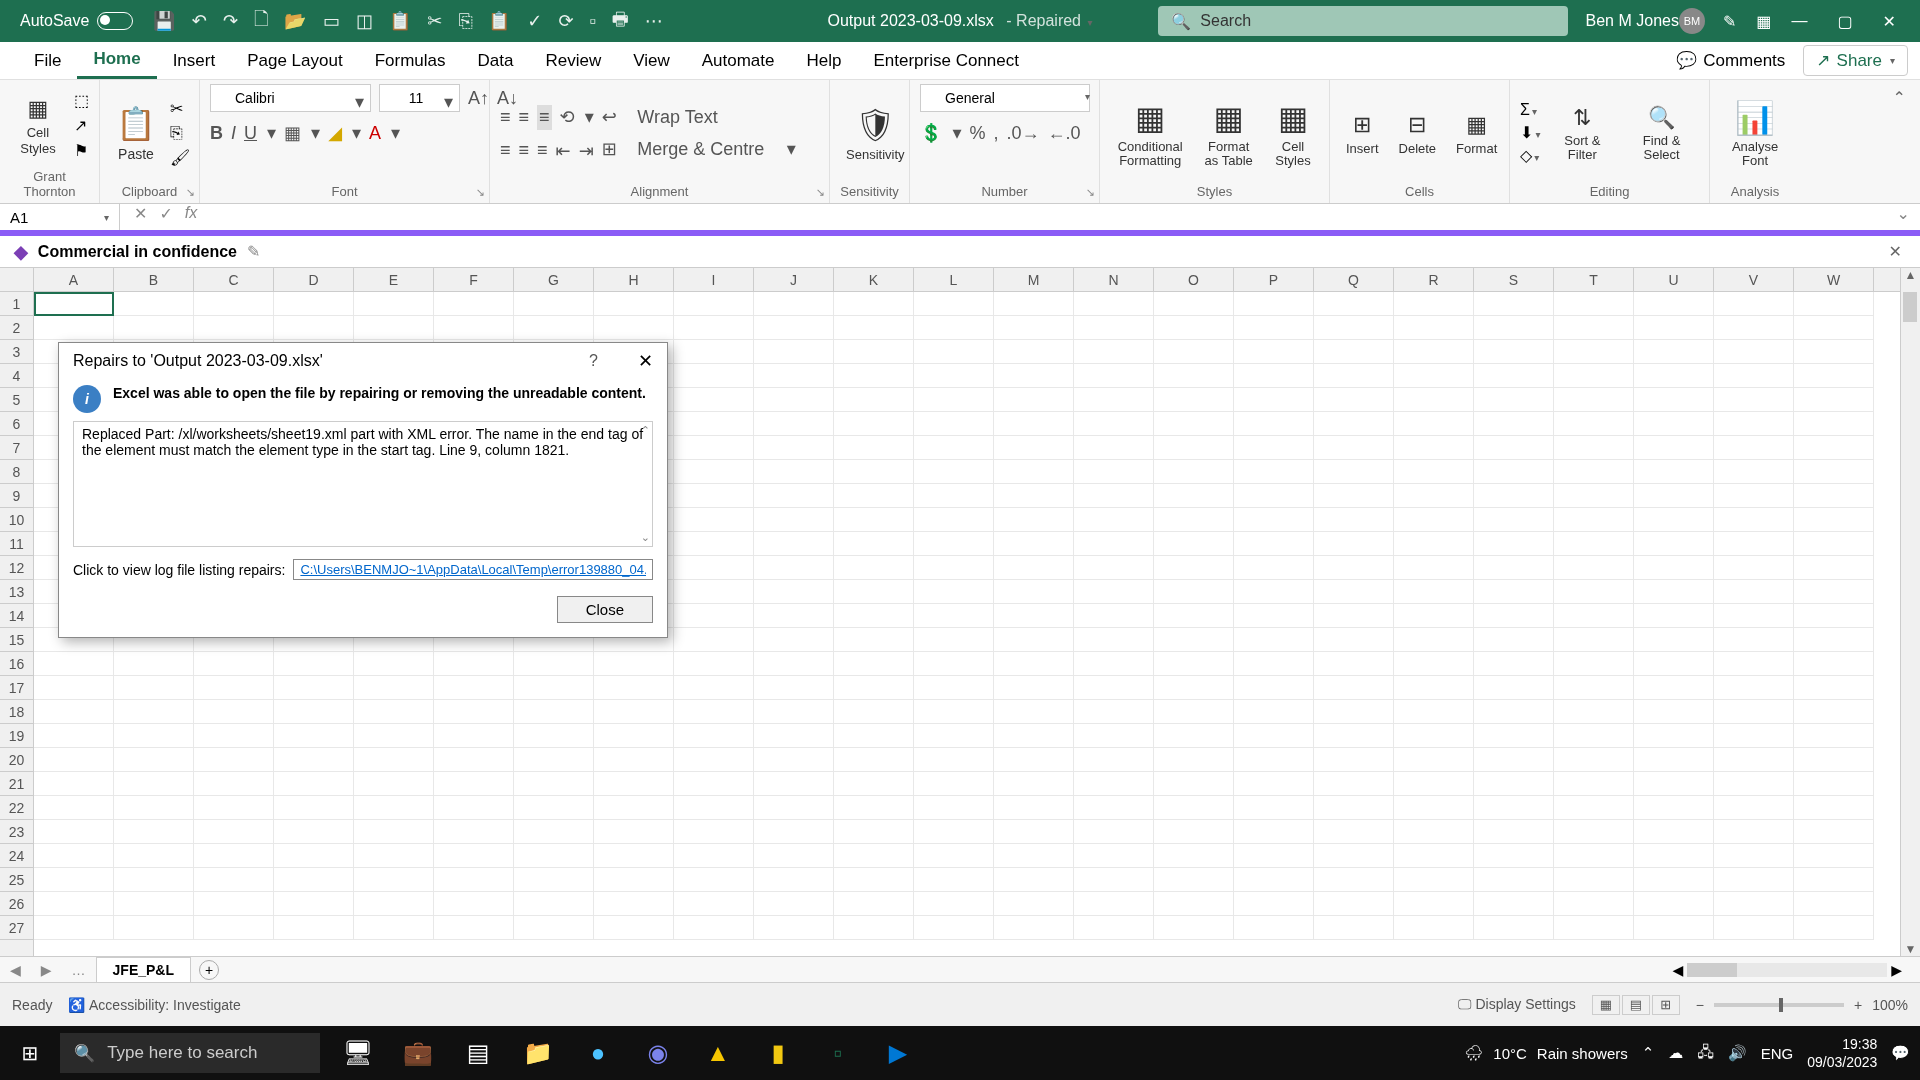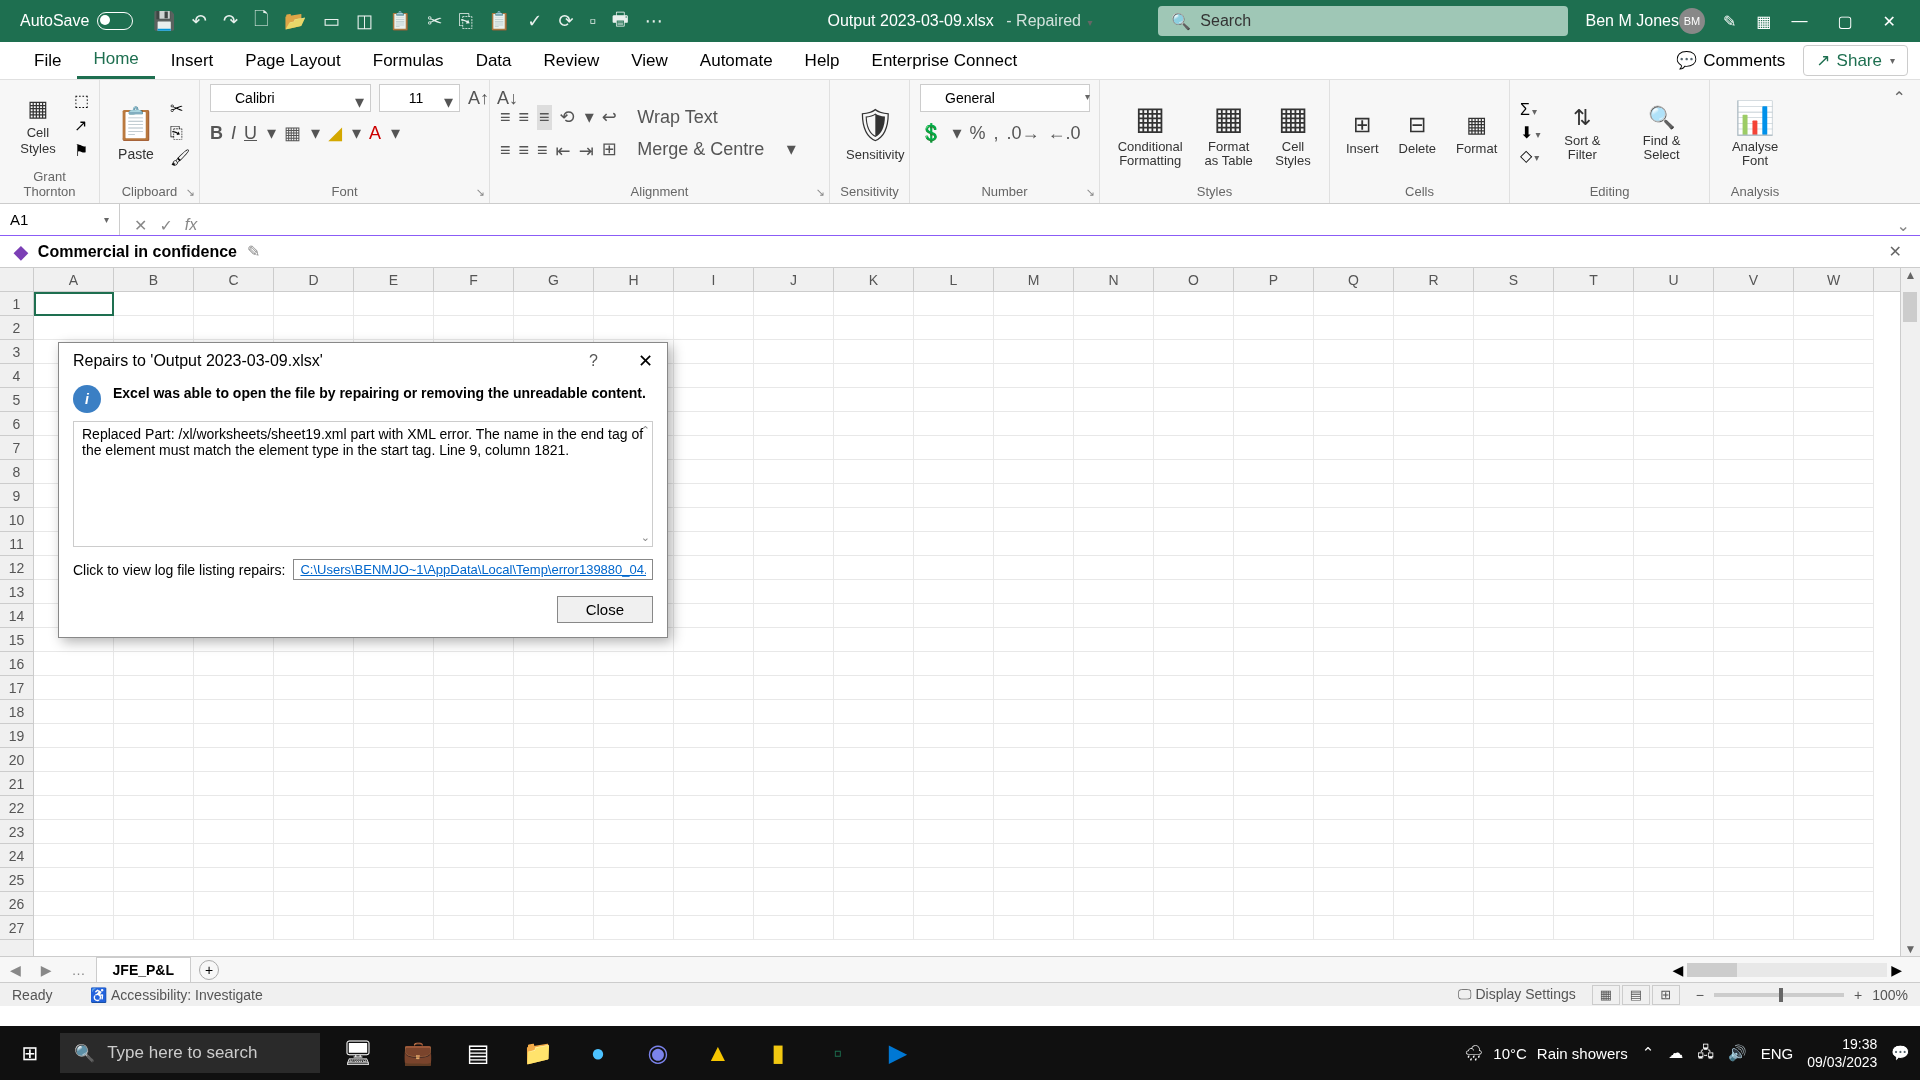--- a/index.html
+++ b/index.html
@@ -16,21 +16,21 @@
 .titlebar .filename .repaired { opacity: 0.8; margin-left: 8px; }
 .titlebar .search { margin-left: auto; width: 410px; height: 30px; background: #9fc7b6; border-radius: 4px; display: flex; align-items: center; padding: 0 14px; color: #333; }
 .titlebar .user { margin: 0 18px; display: flex; align-items: center; gap: 0; }
 .titlebar .avatar { width: 26px; height: 26px; border-radius: 50%; background: #888; display: flex; align-items: center; justify-content: center; font-size: 11px; }
 .titlebar .winbtns { display: flex; gap: 30px; margin-right: 24px; }
 .titlebar .winbtns span { cursor: pointer; font-size: 16px; }
 
 
 .ribbon-tabs { height: 38px; background: #fff; border-bottom: 1px solid #e0e0e0; display: flex; align-items: center; padding-left: 18px; }
 .ribbon-tabs .tab { padding: 0 16px; height: 100%; display: flex; align-items: center; font-size: 17px; cursor: pointer; }
-.ribbon-tabs .tab.active { border-bottom: 3px solid #1e6f50; color: #1e6f50; font-weight: 400; }
+.ribbon-tabs .tab.active { border-bottom: 3px solid #1e6f50; color: #1e6f50; font-weight: 700; }
 .ribbon-tabs .right { margin-left: auto; display: flex; align-items: center; margin-right: 12px; gap: 18px; }
 .ribbon-tabs .comments, .ribbon-tabs .share { font-size: 17px; display: flex; align-items: center; gap: 6px; cursor: pointer; }
 .ribbon-tabs .share { background: #fff; border: 1px solid #ccc; padding: 4px 12px; border-radius: 4px; color: #1e6f50; }
 
 
 .ribbon { height: 124px; background: #f7f7f7; border-bottom: 1px solid #ccc; display: flex; }
 .rgroup { border-right: 1px solid #e0e0e0; display: flex; flex-direction: column; justify-content: space-between; padding: 4px 10px 2px; position: relative; }
 .rgroup .glabel { text-align: center; font-size: 13px; color: #666; padding: 2px 0; }
 .rgroup .gbody { flex: 1; display: flex; align-items: center; gap: 8px; }
 .rbtn { display: flex; flex-direction: column; align-items: center; gap: 2px; font-size: 14px; color: #333; cursor: pointer; padding: 2px 6px; }
@@ -40,21 +40,21 @@
 .fontbox { display: flex; border: 1px solid #ccc; background: #fff; height: 28px; padding-left: 16px; }
 .fontbox input { border: none; padding: 0 8px; font-size: 14px; outline: none; }
 .fontname { width: 120px; }
 .fontsize { width: 40px; text-align: center; }
 .iconrow { display: flex; gap: 8px; align-items: center; }
 .iconrow span { cursor: pointer; font-size: 18px; color: #555; }
 .col { display: flex; flex-direction: column; gap: 6px; }
 .dialog-launcher { position: absolute; right: 4px; bottom: 4px; font-size: 11px; color: #888; cursor: pointer; }
 
 
-.formulabar { height: 32px; border-bottom: 1px solid #8b5cf6; display: flex; align-items: flex-end; }
+.formulabar { height: 32px; border-bottom: 6px solid #8b5cf6; display: flex; align-items: flex-start; }
 .namebox { width: 120px; height: 100%; border-right: 1px solid #ccc; display: flex; align-items: center; padding: 0 10px; font-size: 15px; }
 .fbbtns { display: flex; gap: 12px; padding: 0 14px; color: #888; }
 .fbinput { flex: 1; height: 100%; border: none; padding: 0 10px; outline: none; }
 
 
 .sensitivity-bar { height: 32px; border-bottom: 1px solid #ccc; display: flex; align-items: center; padding-left: 14px; gap: 10px; font-size: 16px; font-weight: 600; }
 .sens-icon { color: #7b3fb5; font-size: 18px; }
 .sens-close { margin-left: auto; margin-right: 18px; font-weight: normal; cursor: pointer; }
 
 
@@ -91,21 +91,21 @@
 
 .sheettabs { height: 26px; border-top: 1px solid #ccc; background: #f7f7f7; display: flex; align-items: center; font-size: 14px; }
 .sheettabs .nav { padding: 0 10px; color: #888; cursor: pointer; }
 .sheettab { padding: 0 16px; height: 100%; display: flex; align-items: center; border: 1px solid #ccc; border-bottom: none; background: #fff; font-weight: 600; cursor: pointer; }
 .addsheet { margin-left: 8px; width: 20px; height: 20px; border: 1px solid #aaa; border-radius: 50%; display: flex; align-items: center; justify-content: center; cursor: pointer; }
 .hsbar { margin-left: auto; display: flex; align-items: center; gap: 4px; margin-right: 18px; }
 .hsbar .track { width: 200px; height: 14px; background: #e8e8e8; position: relative; }
 .hsbar .track .th { position: absolute; left: 0; width: 50px; height: 100%; background: #ccc; }
 
 
-.statusbar { height: 24px; background: #f0f0f0; border-top: 1px solid #ccc; display: flex; align-items: center; padding: 0 12px; font-size: 14px; color: #555; }
+.statusbar { height: 44px; background: #f0f0f0; border-top: 1px solid #ccc; display: flex; align-items: center; padding: 0 12px; font-size: 14px; color: #555; }
 .statusbar .right { margin-left: auto; display: flex; align-items: center; gap: 16px; padding-left: 32px; }
 .viewbtns { display: flex; gap: 2px; }
 .viewbtns span { width: 28px; height: 20px; border: 1px solid #ccc; display: flex; align-items: center; justify-content: center; cursor: pointer; font-size: 13px; }
 .zoom { display: flex; align-items: center; gap: 10px; }
 .zoom .ztrack { width: 130px; height: 4px; background: #ccc; position: relative; }
 .zoom .ztrack::after { content: ''; position: absolute; left: 50%; top: -5px; width: 4px; height: 14px; background: #666; }
 
 
 .taskbar { position: absolute; bottom: 0; left: 0; right: 0; height: 54px; background: #101010; display: flex; align-items: center; color: #fff; }
 .taskbar .start { width: 60px; text-align: center; font-size: 20px; cursor: pointer; }
@@ -1135,21 +1135,21 @@
     <span>◀</span>
     <div class="track">
         <div class="th"></div>
       </div>
     <span>▶</span>
   </div>
 </div>
 
 <div class="statusbar">
   <span>Ready</span>
-  <span style="margin-left:38px">♿ <span>Accessibility: Investigate</span></span>
+  <span style="margin-left:16px">♿ <span>Accessibility: Investigate</span></span>
   <div class="right">
     <span>🖵 <span>Display Settings</span></span>
     <div class="viewbtns">
       <span>▦</span>
       <span>▤</span>
       <span>⊞</span>
     </div>
     <div class="zoom">
       <span>−</span>
       <div class="ztrack"></div>

